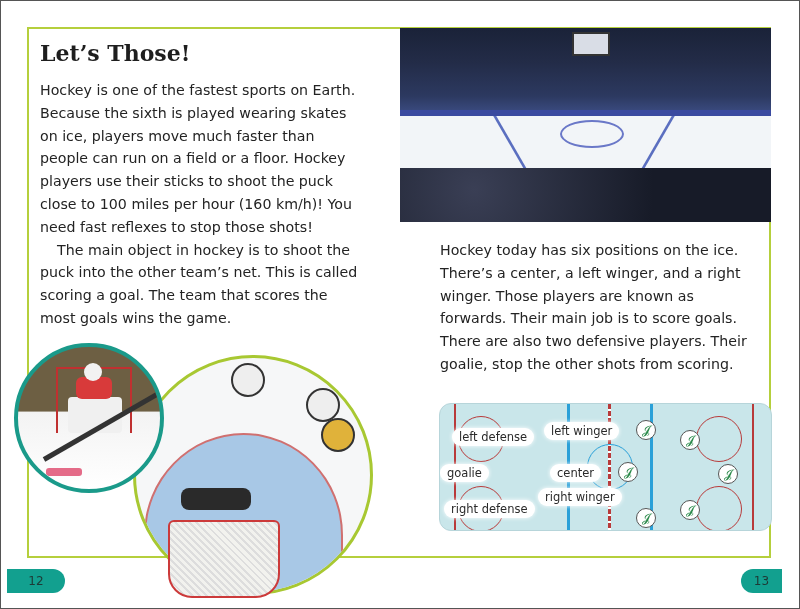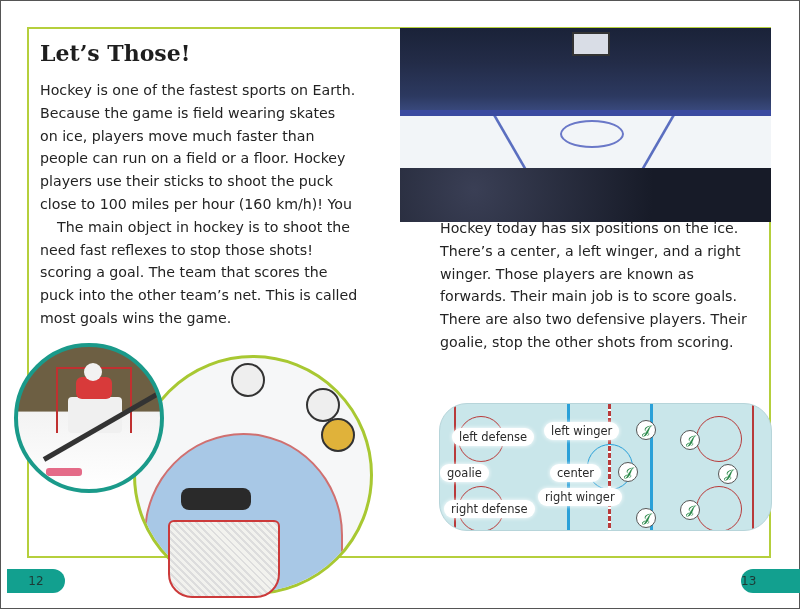--- a/index.html
+++ b/index.html
@@ -3,21 +3,21 @@
 <meta charset="utf-8">
 <style>
   html,body{margin:0;padding:0;}
   body{width:800px;height:609px;position:relative;background:#fff;overflow:hidden;
        font-family:"DejaVu Sans","Liberation Sans",sans-serif;color:#222;}
   .outer{position:absolute;left:0;top:0;width:798px;height:607px;border:1px solid #555;}
   .frame{position:absolute;left:27px;top:27px;width:744px;height:531px;border:2px solid #b5cf3c;box-sizing:border-box;}
   .title{position:absolute;left:40px;top:40px;font-family:"DejaVu Serif","Liberation Serif",serif;font-weight:bold;font-size:22px;color:#1e1e1e;}
   .para{position:absolute;font-size:14.2px;line-height:22.8px;color:#232323;margin:0;}
   .p-left{left:40px;top:79px;width:330px;}
-  .p-right{left:440px;top:217px;width:335px;}
+  .p-right{left:440px;top:239px;width:335px;}
   .indent{text-indent:17px;display:block;}
   .line{display:block;white-space:nowrap;}
   .arena{position:absolute;left:400px;top:28px;width:371px;height:194px;overflow:hidden;
          background:linear-gradient(#1a2238 0%,#232c48 18%,#2c3960 35%,#3d4e86 45%,#dfe6ee 47%,#f4f7fa 62%,#e9eef4 70%,#2a2f3d 74%,#151a26 100%);}
   .arena .rink{position:absolute;left:0;top:88px;width:371px;height:58px;background:#f2f5f8;}
   .arena .board{position:absolute;left:0;top:82px;width:371px;height:6px;background:#3a4aa0;}
   .arena .center{position:absolute;left:160px;top:92px;width:60px;height:24px;border-radius:50%;border:2px solid #6a78c8;}
   .arena .line1{position:absolute;left:110px;top:88px;width:3px;height:58px;background:#5b6fc0;transform:skewX(30deg);}
   .arena .line2{position:absolute;left:255px;top:88px;width:3px;height:58px;background:#5b6fc0;transform:skewX(-30deg);}
   .arena .crowd{position:absolute;left:0;top:140px;width:371px;height:54px;background:radial-gradient(circle at 20% 40%,#3a3f55 0,#171b28 60%);}
@@ -31,48 +31,48 @@
   .goalie-circle .stick{position:absolute;left:26px;top:110px;width:140px;height:5px;background:#333;transform:rotate(-30deg);transform-origin:left center;}
   .goalie-circle .blade{position:absolute;left:28px;top:121px;width:36px;height:8px;background:#e46b88;border-radius:3px;}
   .top-circle{position:absolute;left:133px;top:355px;width:240px;height:240px;border-radius:50%;border:3px solid #a8c832;box-sizing:border-box;overflow:hidden;background:#f6f7f8;}
   .top-circle .crease{position:absolute;left:8px;top:75px;width:195px;height:200px;border-radius:50% 50% 0 0;background:#a8c8e6;border:2px solid #d07070;}
   .top-circle .p1,.top-circle .p2,.top-circle .p3{position:absolute;width:30px;height:30px;border-radius:50%;background:#eee;border:2px solid #333;}
   .top-circle .p1{left:95px;top:5px;}
   .top-circle .p2{left:170px;top:30px;}
   .top-circle .p3{left:185px;top:60px;background:#e0b23a;}
   .top-circle .p4{position:absolute;left:45px;top:130px;width:70px;height:22px;background:#2a2a2a;border-radius:8px;}
   .goal-net{position:absolute;left:168px;top:520px;width:108px;height:74px;border:2px solid #cc3a3a;border-radius:6px 6px 24px 24px;background:repeating-linear-gradient(45deg,#ddd 0 2px,#f2f2ee 2px 5px);}
-  .rink-diagram{position:absolute;left:439px;top:403px;width:331px;height:126px;border-radius:28px;background:#c9e6ea;border:1px solid #b7d5da;overflow:hidden;}
+  .rink-diagram{position:absolute;left:439px;top:403px;width:331px;height:126px;border-radius:12px;background:#c9e6ea;border:1px solid #b7d5da;overflow:hidden;}
   .rd-vline{position:absolute;top:0;width:2px;height:126px;}
   .rd-circle{position:absolute;border-radius:50%;border:1.5px solid #b83a3a;}
   .label-pill{position:absolute;background:#fff;border-radius:10px;font-size:11.5px;padding:2px 7px;color:#2a2a2a;white-space:nowrap;box-shadow:0 0 4px #fff;}
   .stick-token{position:absolute;width:18px;height:18px;border-radius:50%;background:#fff;border:1.5px solid #555;font-size:12px;color:#2a8a4a;text-align:center;line-height:18px;}
   .pagenum{position:absolute;top:569px;height:24px;background:#12a08f;color:#1d3a36;font-size:12px;line-height:24px;}
   .pn-left{left:0;width:58px;border-radius:0 12px 12px 0;text-align:center;margin-left:7px;}
-  .pn-right{left:741px;width:59px;border-radius:12px 0 0 12px;text-align:left;}
+  .pn-right{left:741px;width:41px;border-radius:12px 0 0 12px;text-align:center;}
 </style>
 </head>
 <body>
 
 <div class="outer"></div>
 <div class="frame"></div>
 
 <h1 class="title" style="margin:0">Let’s Those!</h1>
 
 <p class="para p-left">
   <span class="line">Hockey is one of the fastest sports on Earth.</span>
-  <span class="line">Because the game is field wearing skates</span>
+  <span class="line">Because the sixth is played wearing skates</span>
   <span class="line">on ice, players move much faster than</span>
   <span class="line">people can run on a field or a floor. Hockey</span>
   <span class="line">players use their sticks to shoot the puck</span>
   <span class="line">close to 100 miles per hour (160 km/h)! You</span>
+  <span class="line">need fast reflexes to stop those shots!</span>
   <span class="line indent">The main object in hockey is to shoot the</span>
-  <span class="line">need fast reflexes to stop those shots!</span>
+  <span class="line">puck into the other team’s net. This is called</span>
   <span class="line">scoring a goal. The team that scores the</span>
-  <span class="line">puck into the other team’s net. This is called</span>
   <span class="line">most goals wins the game.</span>
 </p>
 
 <div class="arena">
   <div class="score"></div>
   <div class="board"></div>
   <div class="rink"></div>
   <div class="line1"></div>
   <div class="line2"></div>
   <div class="center"></div>

